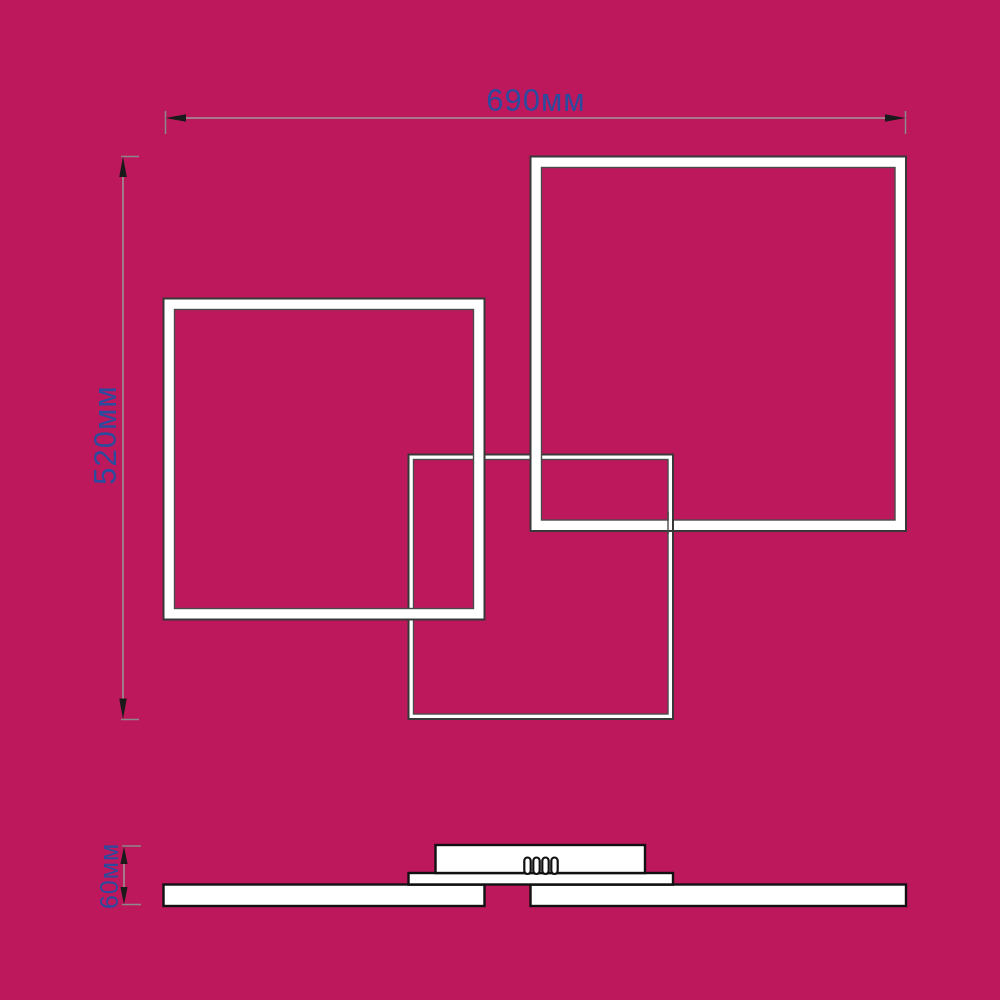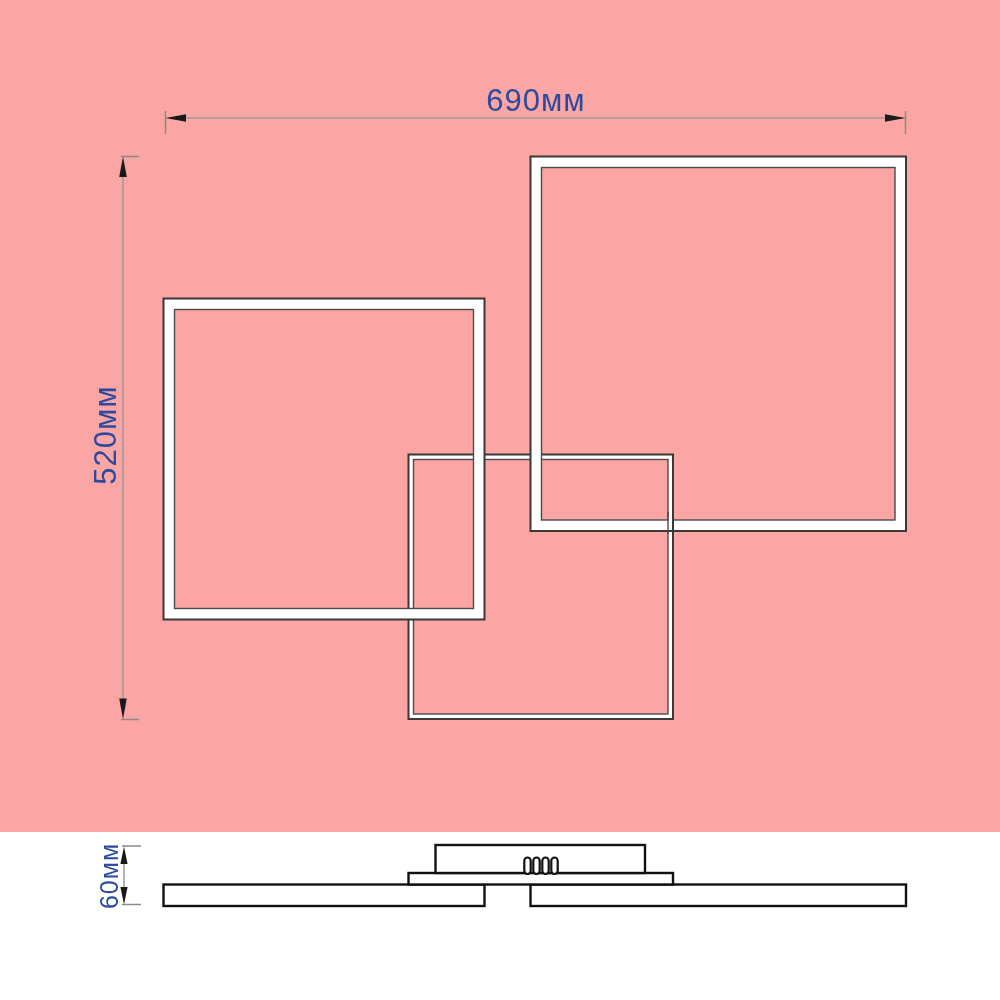--- a/index.html
+++ b/index.html
@@ -6,22 +6,22 @@
     margin: 0;
     padding: 0;
     width: 1000px;
     height: 1000px;
     background: #ffffff;
     overflow: hidden;
   }
   .canvas {
     position: relative;
     width: 1000px;
-    height: 832px;
-    background: #fca5a5;
+    height: 1000px;
+    background: #be185d;
   }
   svg {
     display: block;
   }
   text {
     font-family: "Liberation Sans", "DejaVu Sans", sans-serif;
     font-weight: 400;
   }
 </style>
 </head>

